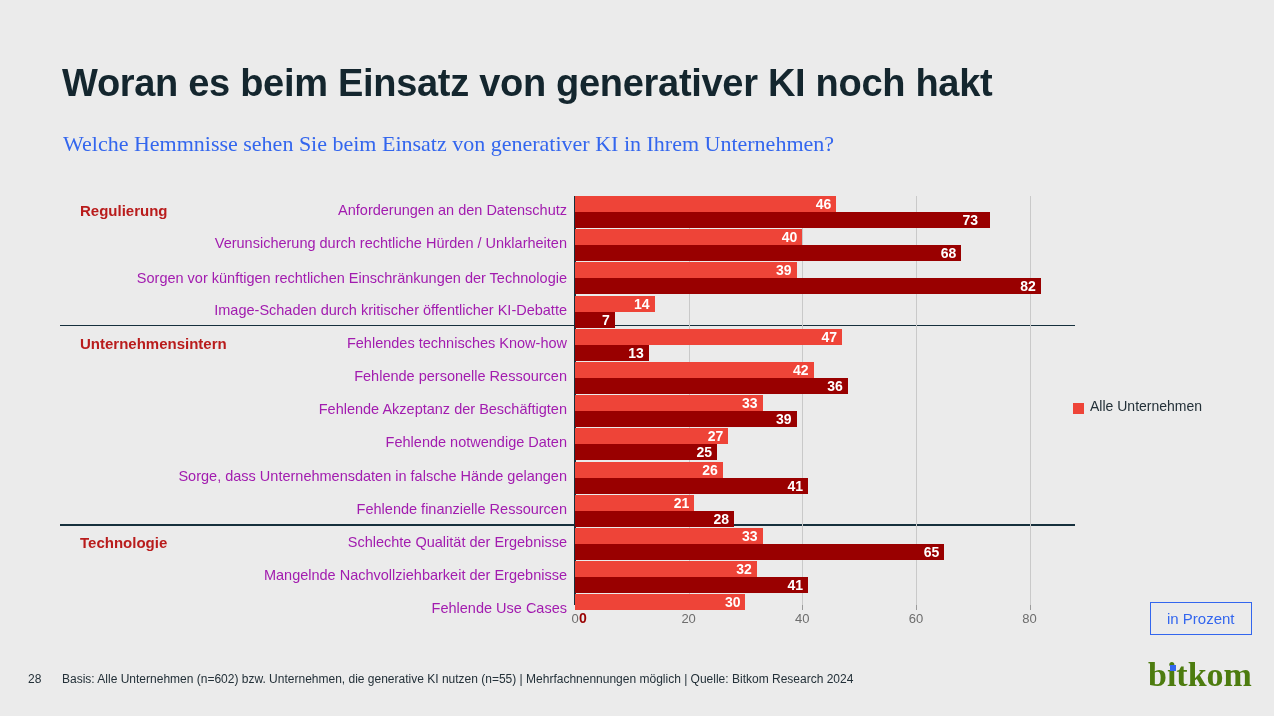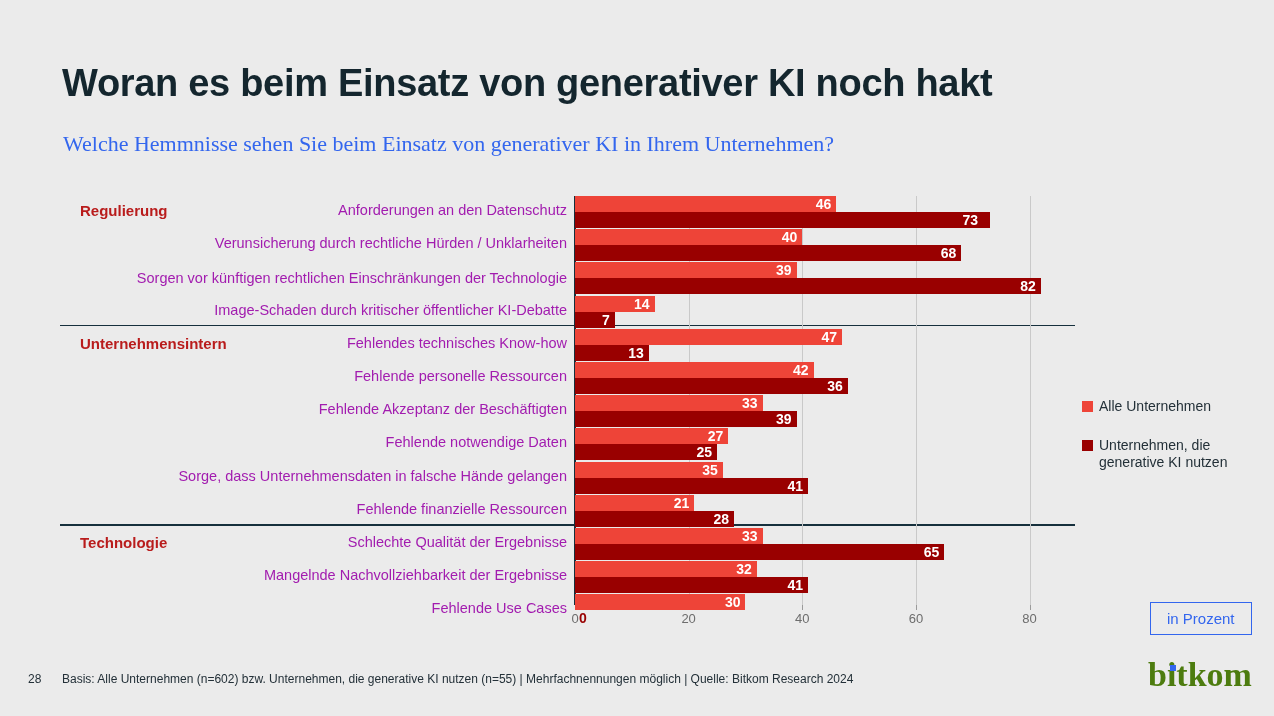--- a/index.html
+++ b/index.html
@@ -138,23 +138,22 @@
 
   
   #legend {
     position: absolute;
     left: 1073px;
     top: 398px;
     width: 190px;
   }
   .legend-row {
     display: flex;
-    align-items: flex-start;
+    align-items: center;
     margin-bottom: 22px;
-    margin-left: 9px;
   }
   .legend-swatch {
     width: 11px;
     height: 11px;
     margin-top: 3px;
     margin-right: 6px;
     flex: 0 0 auto;
   }
   .legend-swatch.s1 { background: #ee4438; }
   .legend-swatch.s2 { background: #990000; }
@@ -285,21 +284,21 @@
       <div class="bar-value" style="position: absolute; top: 182px; left: 238.727px; width: 29px; text-align: right;">36</div>
       <div class="bar s1" style="left: 0px; top: 199.2px; width: 187.5px;"></div>
       <div class="bar-value" style="position: absolute; top: 199.2px; left: 153.5px; width: 29px; text-align: right;">33</div>
       <div class="bar s2" style="left: 0px; top: 215.2px; width: 221.591px;"></div>
       <div class="bar-value" style="position: absolute; top: 215.2px; left: 187.591px; width: 29px; text-align: right;">39</div>
       <div class="bar s1" style="left: 0px; top: 232.4px; width: 153.409px;"></div>
       <div class="bar-value" style="position: absolute; top: 232.4px; left: 119.409px; width: 29px; text-align: right;">27</div>
       <div class="bar s2" style="left: 0px; top: 248.4px; width: 142.045px;"></div>
       <div class="bar-value" style="position: absolute; top: 248.4px; left: 108.045px; width: 29px; text-align: right;">25</div>
       <div class="bar s1" style="left: 0px; top: 265.6px; width: 147.727px;"></div>
-      <div class="bar-value" style="position: absolute; top: 265.6px; left: 113.727px; width: 29px; text-align: right;">35</div>
+      <div class="bar-value" style="position: absolute; top: 265.6px; left: 113.727px; width: 29px; text-align: right;">26</div>
       <div class="bar s2" style="left: 0px; top: 281.6px; width: 232.955px;"></div>
       <div class="bar-value" style="position: absolute; top: 281.6px; left: 198.955px; width: 29px; text-align: right;">41</div>
       <div class="bar s1" style="left: 0px; top: 298.8px; width: 119.318px;"></div>
       <div class="bar-value" style="position: absolute; top: 298.8px; left: 85.3182px; width: 29px; text-align: right;">21</div>
       <div class="bar s2" style="left: 0px; top: 314.8px; width: 159.091px;"></div>
       <div class="bar-value" style="position: absolute; top: 314.8px; left: 125.091px; width: 29px; text-align: right;">28</div>
       <div class="bar s1" style="left: 0px; top: 332px; width: 187.5px;"></div>
       <div class="bar-value" style="position: absolute; top: 332px; left: 153.5px; width: 29px; text-align: right;">33</div>
       <div class="bar s2" style="left: 0px; top: 348px; width: 369.318px;"></div>
       <div class="bar-value" style="position: absolute; top: 348px; left: 335.318px; width: 29px; text-align: right;">65</div>
@@ -312,24 +311,20 @@
       <div class="bar s2" style="left: 0px; top: 414.4px; width: 0px;"></div>
       <div class="bar-value outside-dark" style="left: 4px; top: 414.4px; position: absolute;">0</div>
     </div>
 </div>
 
 <div id="legend">
     <div class="legend-row">
       <span class="legend-swatch s1"></span>
       <span class="legend-text">Alle Unternehmen</span>
     </div>
-    <div class="legend-row">
-      <span class="legend-swatch s2"></span>
-      <span class="legend-text">Unternehmen, die generative KI nutzen</span>
-    </div>
   </div>
 
 <div id="units-badge">in Prozent</div>
 
 <div id="page-number">28</div>
 <div id="footer-note">Basis: Alle Unternehmen (n=602) bzw. Unternehmen, die generative KI nutzen (n=55) | Mehrfachnennungen möglich | Quelle: Bitkom Research 2024</div>
 
 <div id="brand-logo">
   <span>bitkom</span>
   <span class="dot"></span>

